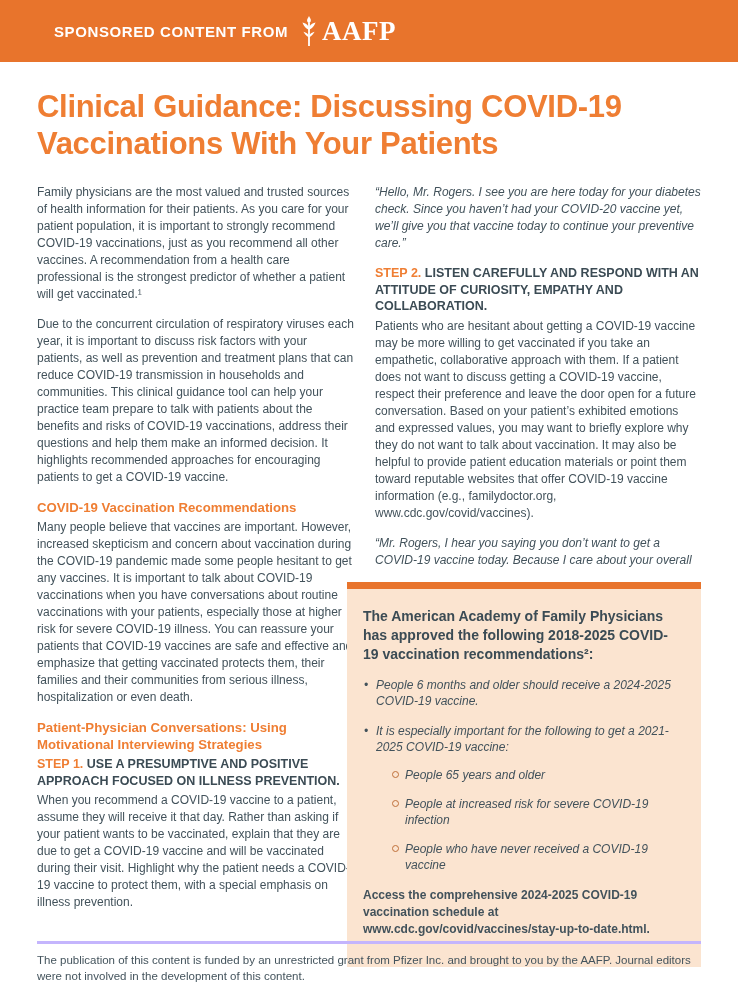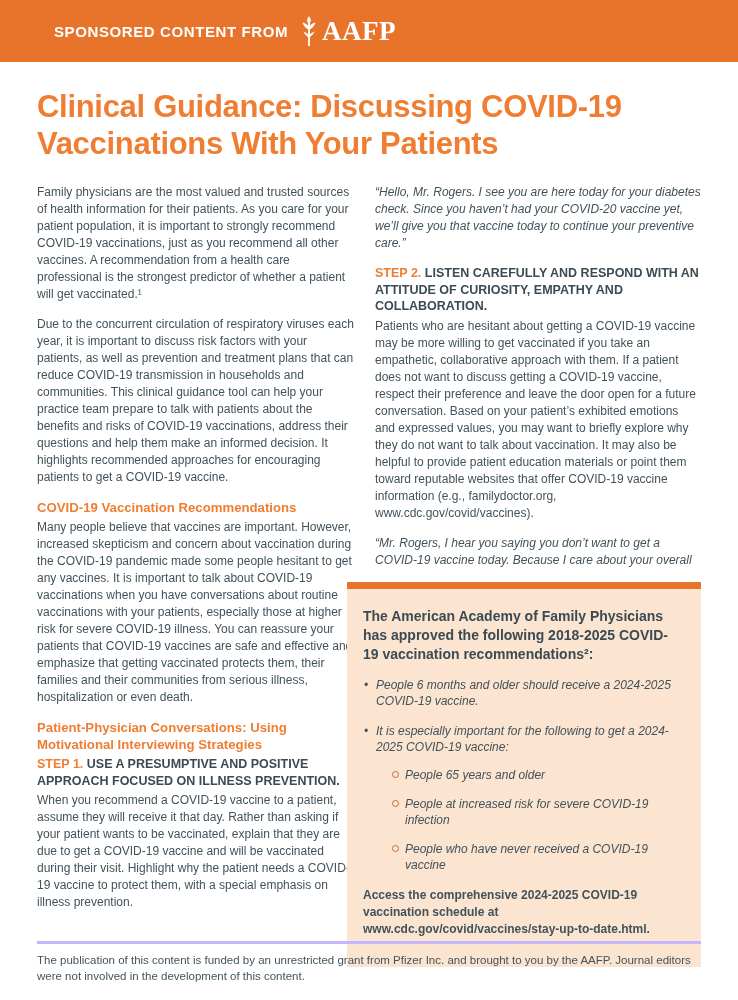--- a/index.html
+++ b/index.html
@@ -218,21 +218,21 @@
 
         <p class="quote">“Mr. Rogers, I hear you saying you don’t want to get a COVID-19 vaccine today. Because I care about your overall</p>
 
         <aside class="callout">
           <h2 class="callout-heading">The American Academy of Family Physicians has approved the following 2018-2025 COVID-19 vaccination recommendations²:</h2>
           <ul class="callout-list">
             <li class="b-main">
               <span>People 6 months and older should receive a 2024-2025 COVID-19 vaccine.</span>
             </li>
             <li class="b-main">
-              <span>It is especially important for the following to get a 2024-2025 COVID-19 vaccine:</span>
+              <span>It is especially important for the following to get a 2021-2025 COVID-19 vaccine:</span>
               <ul class="sub-list">
                 <li class="b-sub">
                   <span>People 65 years and older</span>
                 </li>
                 <li class="b-sub">
                   <span>People at increased risk for severe COVID-19 infection</span>
                 </li>
                 <li class="b-sub">
                   <span>People who have never received a COVID-19 vaccine</span>
                 </li>

